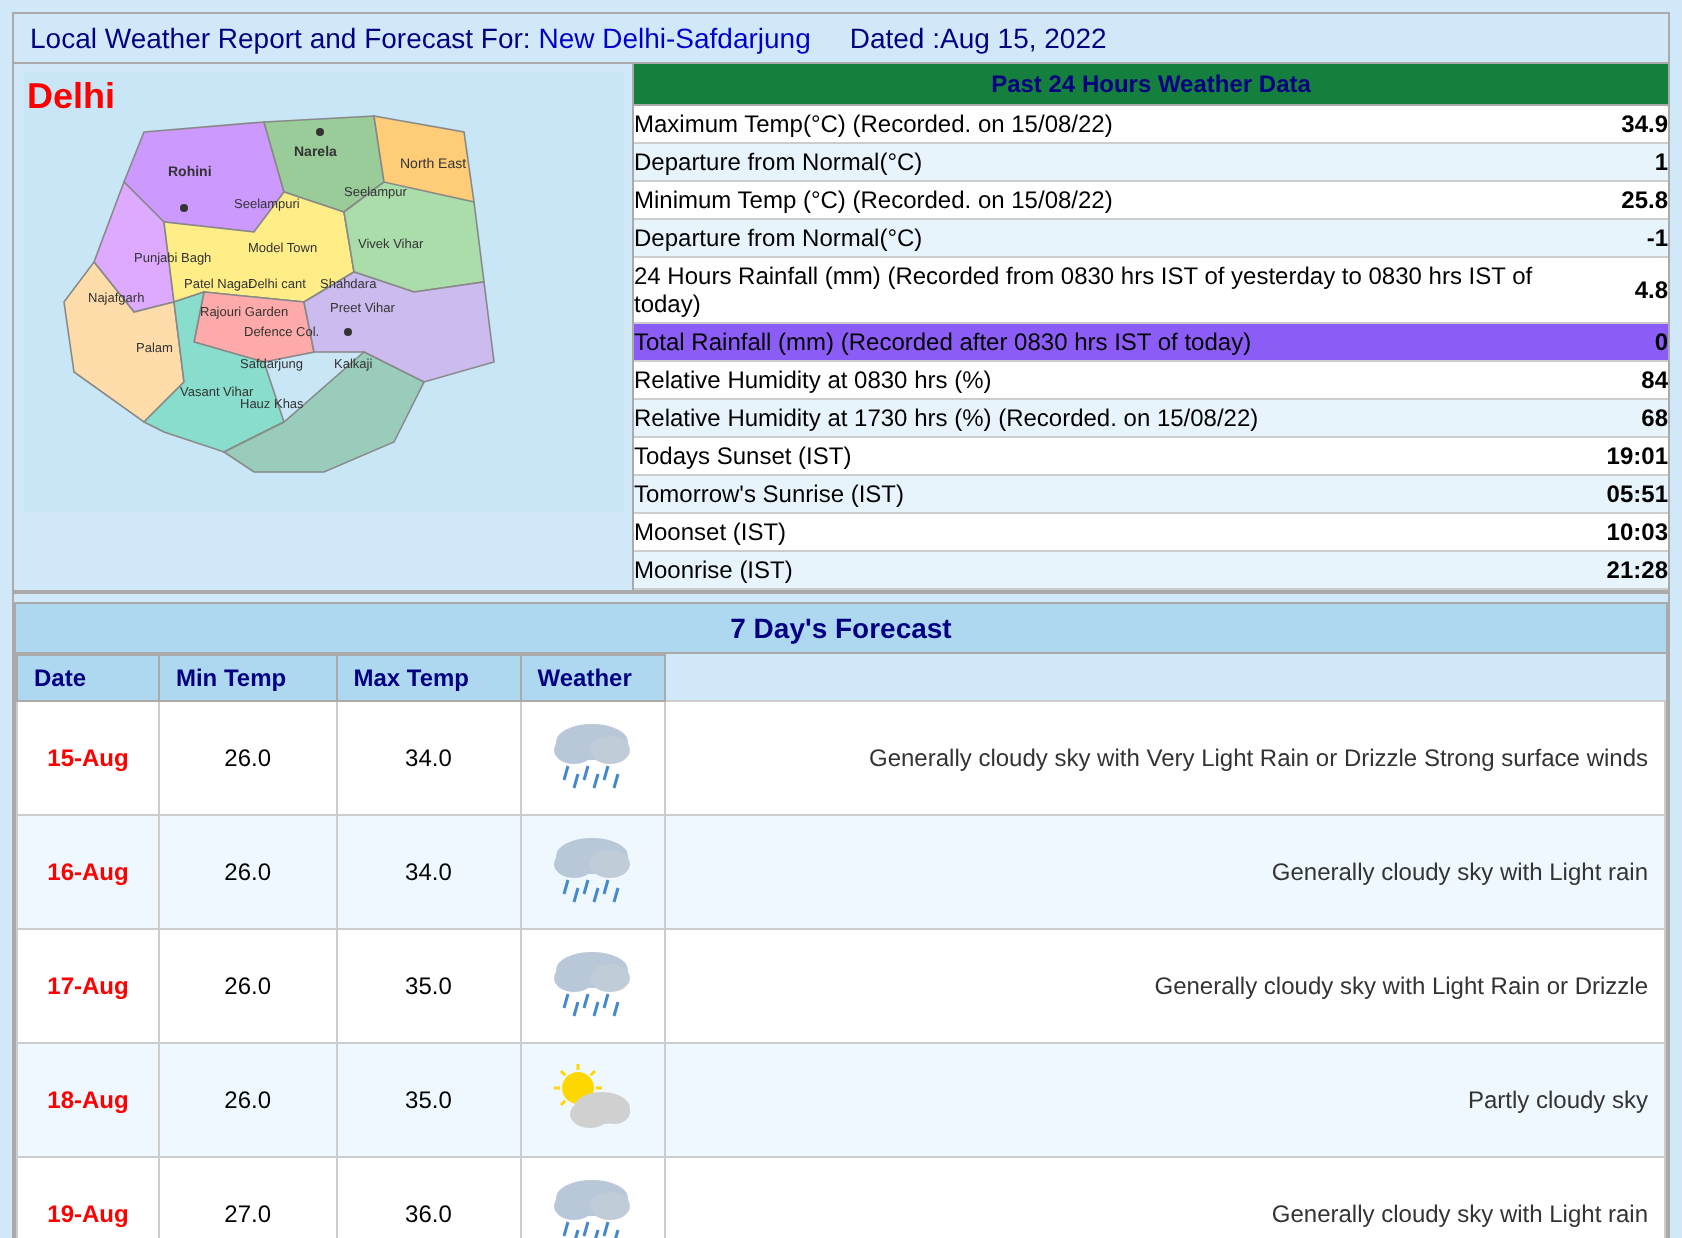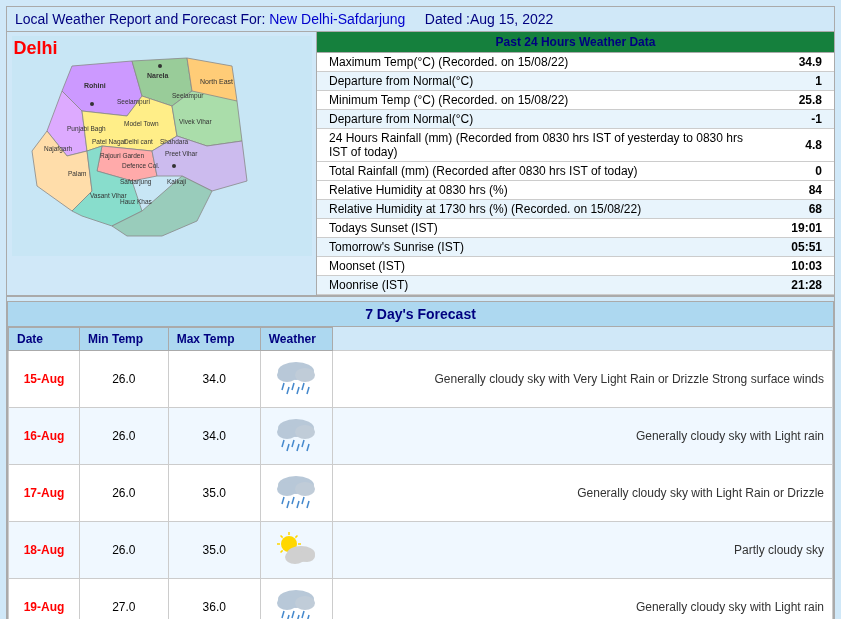--- a/index.html
+++ b/index.html
@@ -65,31 +65,31 @@
       padding: 3px;
       font-weight: bold;
       border-bottom: 1px solid #aaa;
       color: #000080;
     }
     .weather-table {
       width: 100%;
       border-collapse: collapse;
     }
     .weather-table tr td {
-      padding: 2px 12px;
+      padding: 2px 0;
       border-bottom: 1px solid #ccc;
       color: #000;
     }
     .weather-table tr td:last-child {
       text-align: right;
       font-weight: bold;
       width: 60px;
     }
     .weather-table tr.highlight {
-      background: #ffffff;
+      background: #8b5cf6;
     }
     .weather-table tr:nth-child(even):not(.highlight) {
       background: #e8f4fc;
     }
     .weather-table tr:nth-child(odd):not(.highlight) {
       background: #ffffff;
     }
 
     
     .forecast-section {

